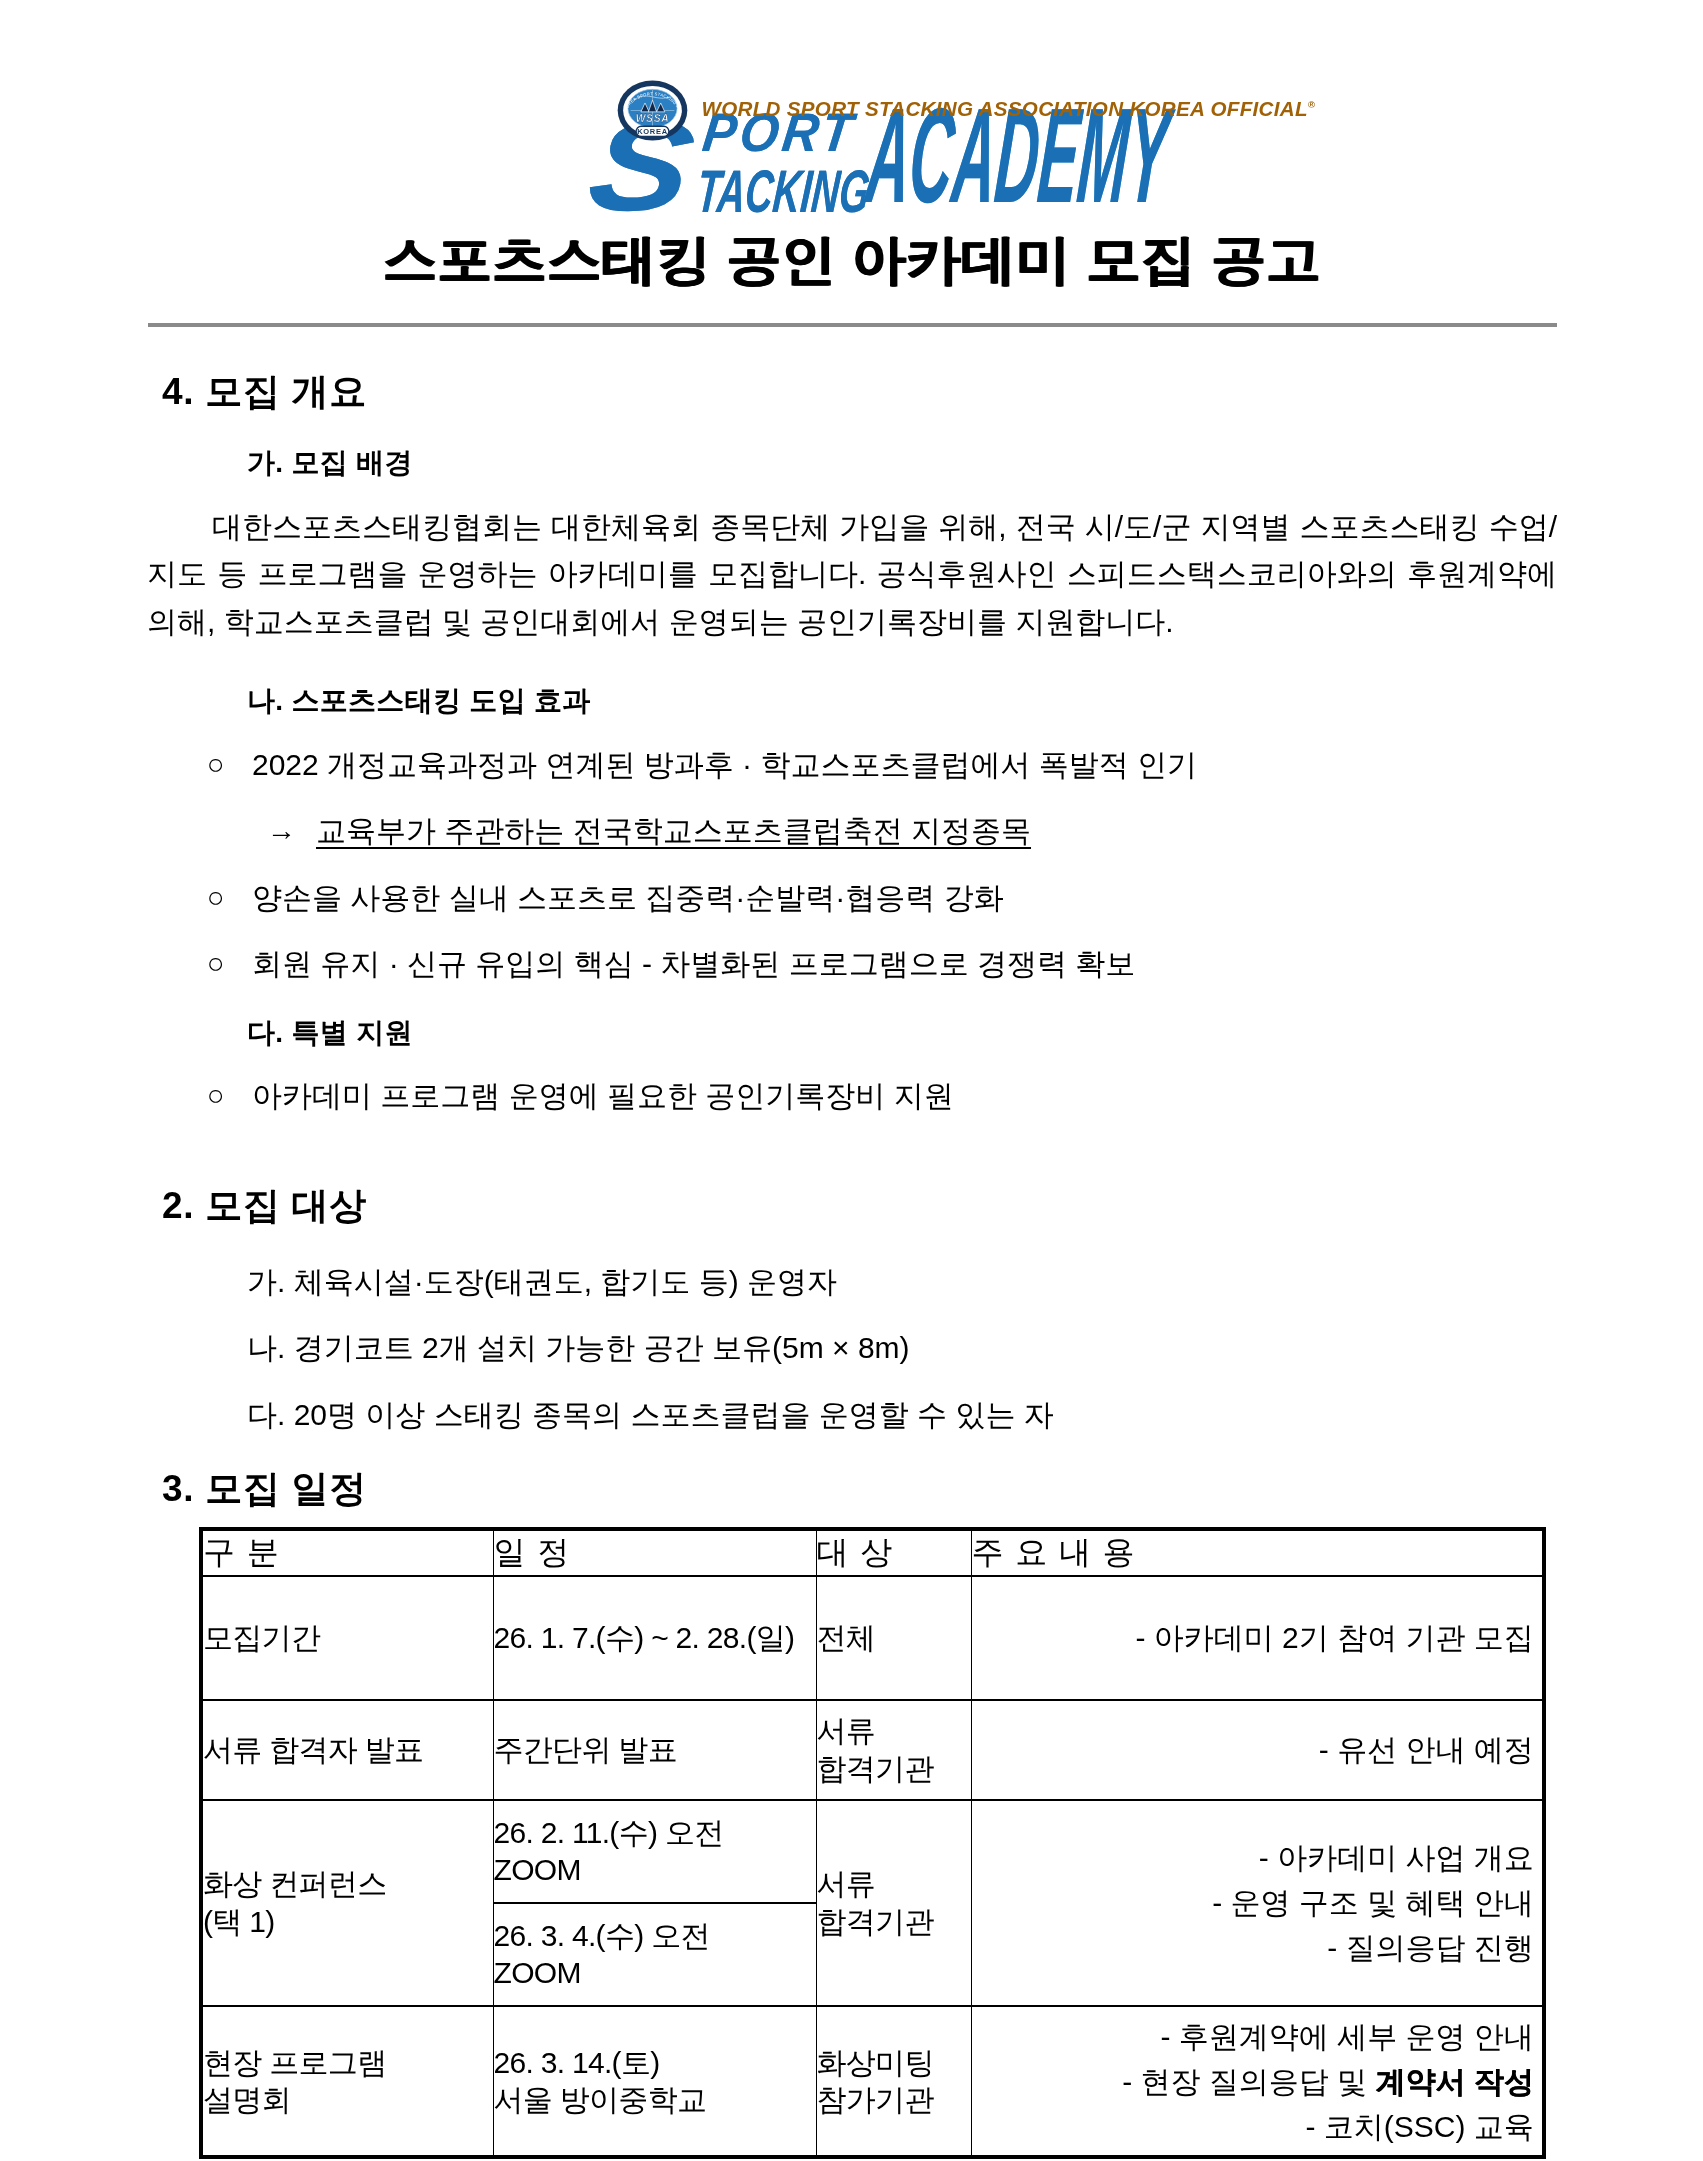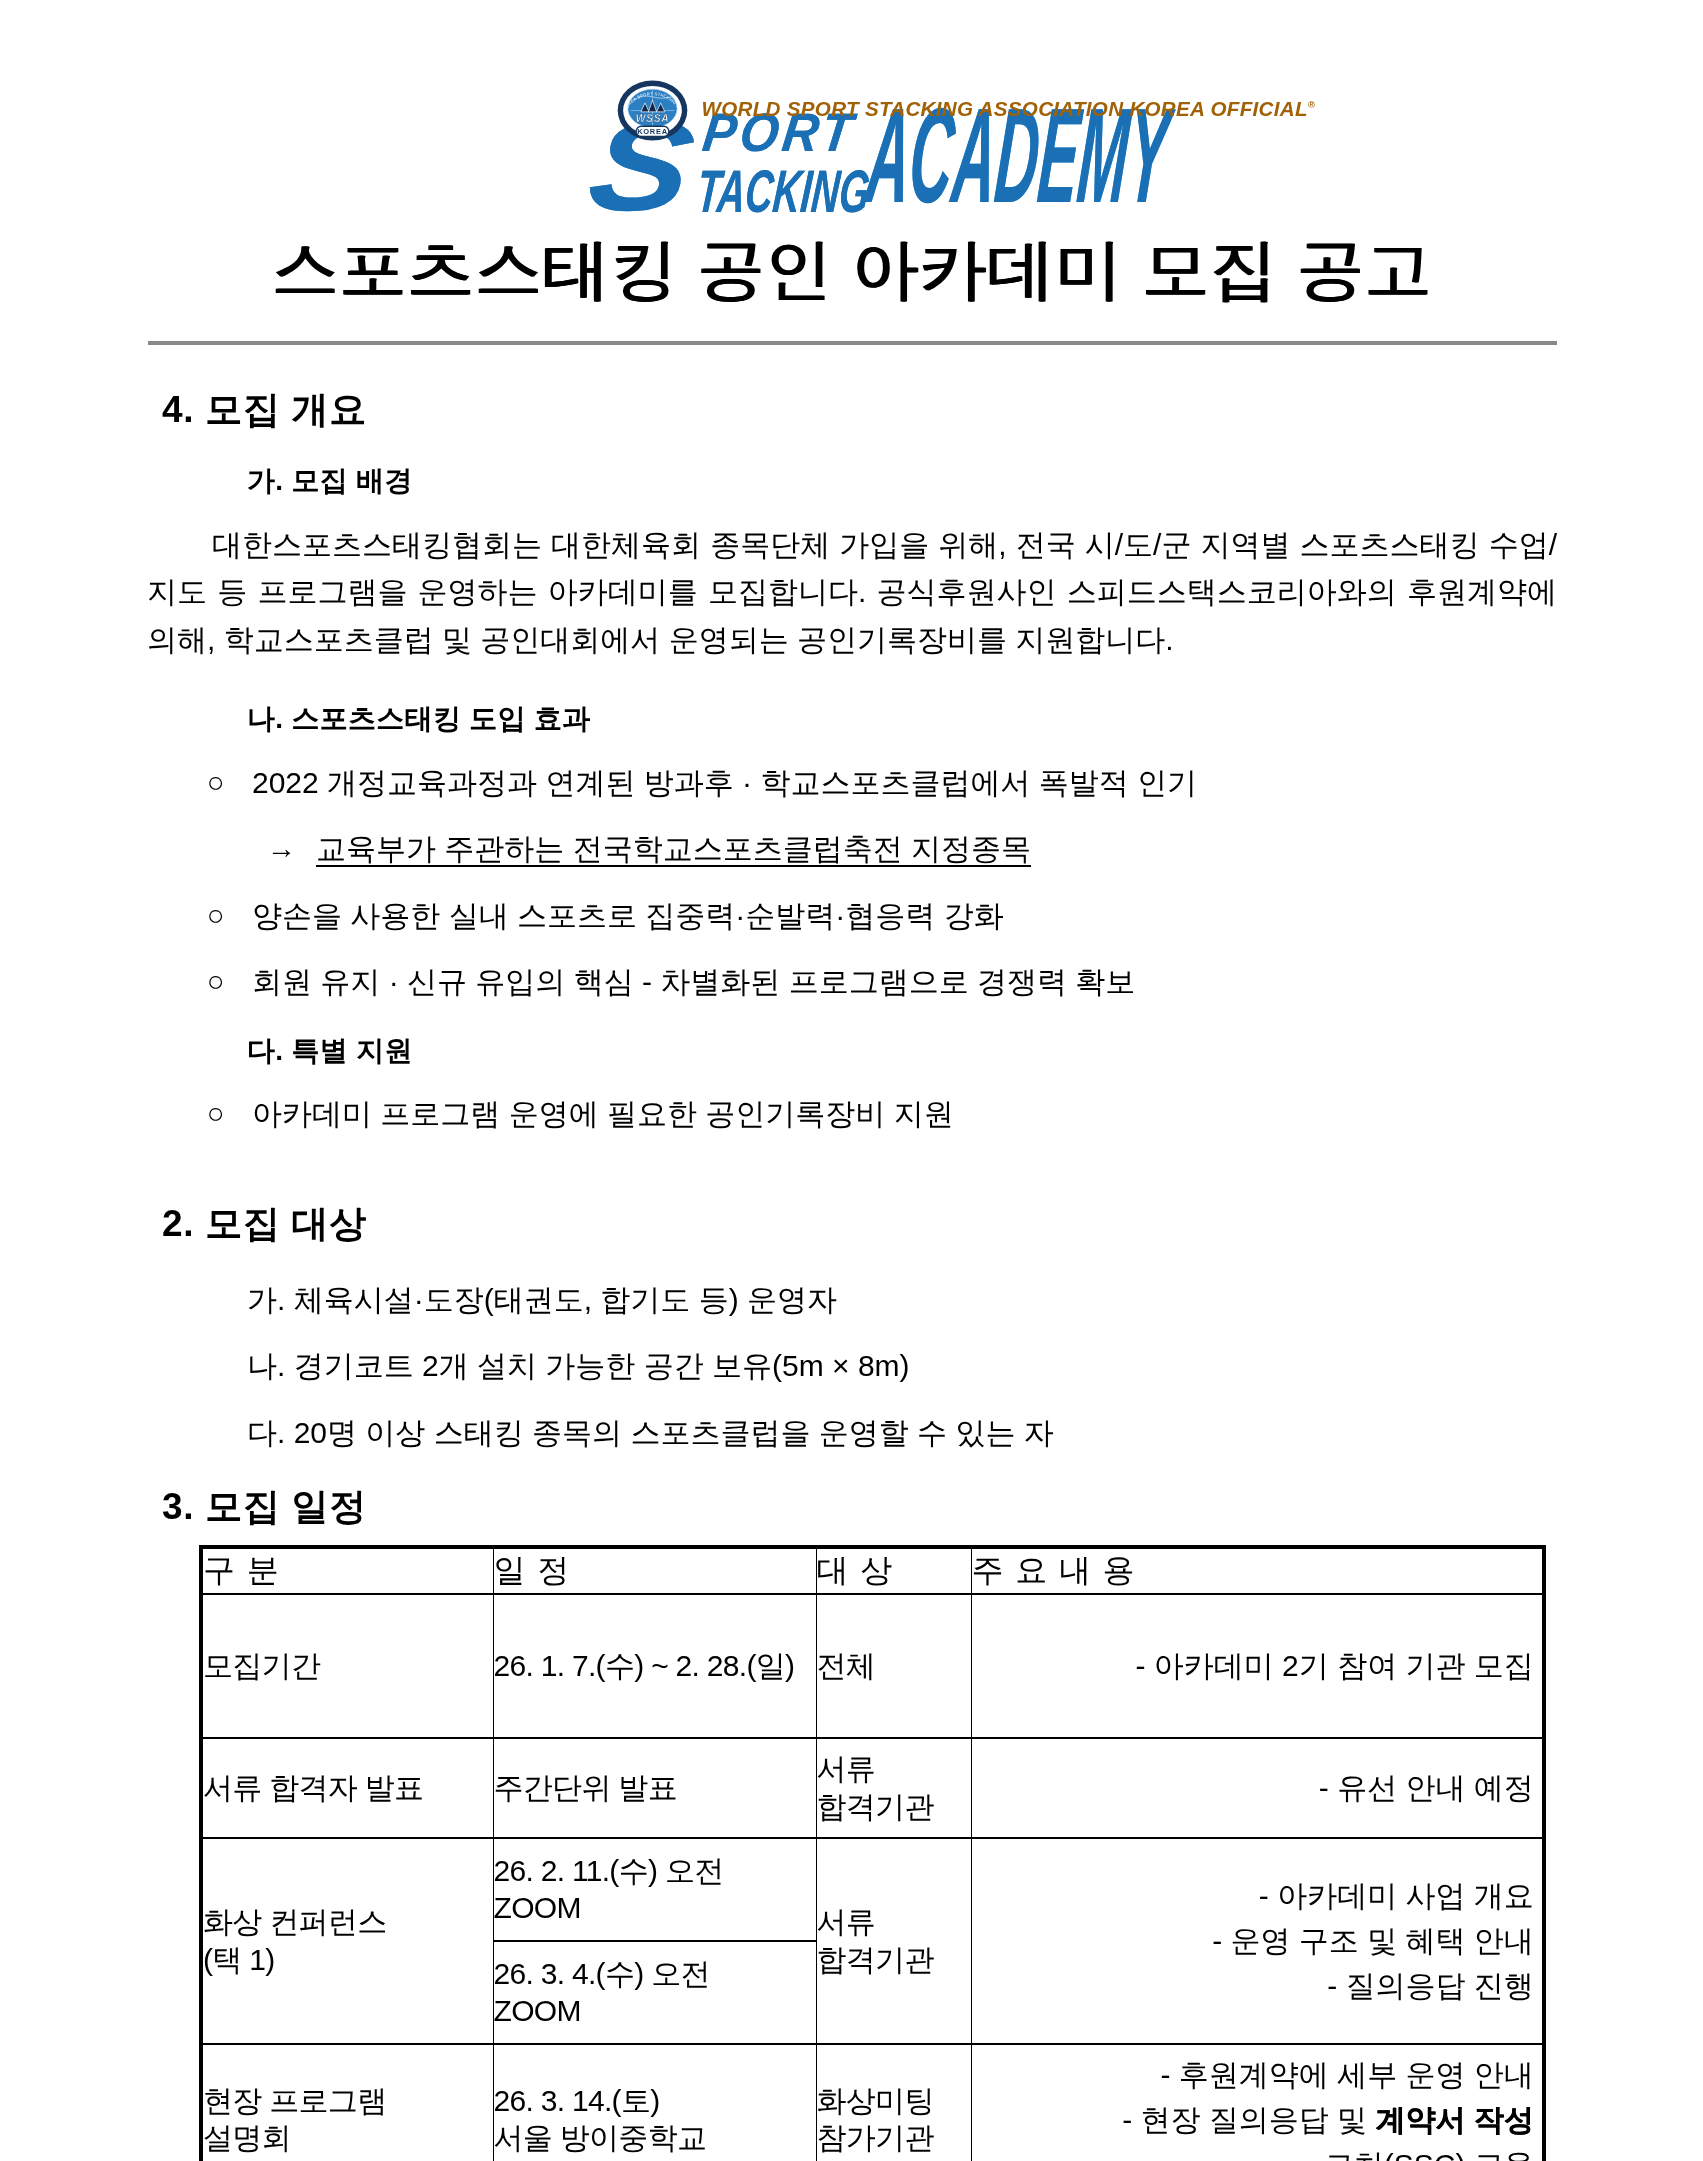--- a/index.html
+++ b/index.html
@@ -23,21 +23,21 @@
   @supports ((-webkit-background-clip:text) or (background-clip:text)) {
     .w-s,.w-port,.w-tacking {
       background:linear-gradient(180deg,#16619f 0%,#1b75bc 45%,#5ea4d6 90%,#8fc3e6 100%);
       -webkit-background-clip:text; background-clip:text; color:transparent; }
     .w-academy {
       background:linear-gradient(180deg,#1f8ccf 0%,#2e9fd8 50%,#7cc6ec 100%);
       -webkit-background-clip:text; background-clip:text; color:transparent; }
   }
 
   
-  .doc-title { margin-top:6.9px; text-align:center; font-size:67px; font-weight:400; letter-spacing:0.7px;
+  .doc-title { margin-top:6.9px; text-align:center; font-size:54px; font-weight:700; letter-spacing:0.7px;
                text-shadow:1.1px 0 0 #000, -1.1px 0 0 #000; white-space:nowrap; }
   .title-rule { width:1409px; height:4.1px; background:#8a8a8a; border:none; margin:26px auto 0; }
 
   
   .content { padding:0 147px; font-size:30px; }
   .sec-h { font-size:37px; margin-left:15px; letter-spacing:0.7px; }
   .sub-h { font-size:28px; margin-left:100px; letter-spacing:0.3px; }
   .sec1-h { margin-top:40px; }
   .sub-a-h { margin-top:27.5px; }
   .para { margin-top:20.6px; line-height:1.58; text-align:justify; text-indent:65px; word-break:keep-all; }
@@ -60,21 +60,21 @@
   table { border-collapse:collapse; table-layout:fixed; width:1344px; font-size:30px; }
   col.c1{width:292px;} col.c2{width:323px;} col.c3{width:155px;} col.c4{width:573px;}
   th,td { border:1.4px solid #000; border-top-width:2.7px; border-bottom-width:2.7px;
           text-align:left; vertical-align:middle; overflow:hidden; }
   table { border:4.1px solid #000; }
   thead th { height:41px; font-size:32px; font-weight:400; letter-spacing:1.4px; }
   .pre { white-space:pre; line-height:1.25; letter-spacing:-0.7px; }
   td.details { text-align:right; padding:6.9px 8.2px 6.9px 18px; line-height:1.5; }
   .dline { white-space:nowrap; }
   .b { font-weight:700; text-shadow:0.5px 0 0 #000; }
-  tr.r1{height:144px;} tr.r2{height:100px;} tr.r3a{height:103px;} tr.r3b{height:103px;} tr.r4{height:144px;}
+  tr.r1{height:124px;} tr.r2{height:100px;} tr.r3a{height:103px;} tr.r3b{height:103px;} tr.r4{height:144px;}
 </style>
 </head>
 <body>
 
 <div class="page">
 
   <header class="logo-box">
     <svg class="badge" viewBox="0 0 208 184">
       <ellipse cx="104" cy="92" rx="102" ry="88" fill="#15375f"></ellipse>
       <ellipse cx="104" cy="92" rx="86" ry="72" fill="#ffffff"></ellipse>

